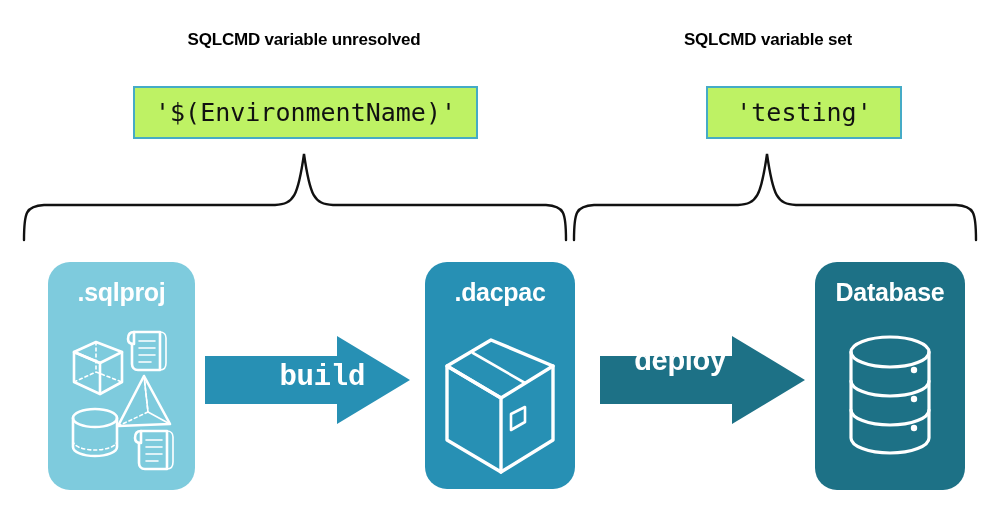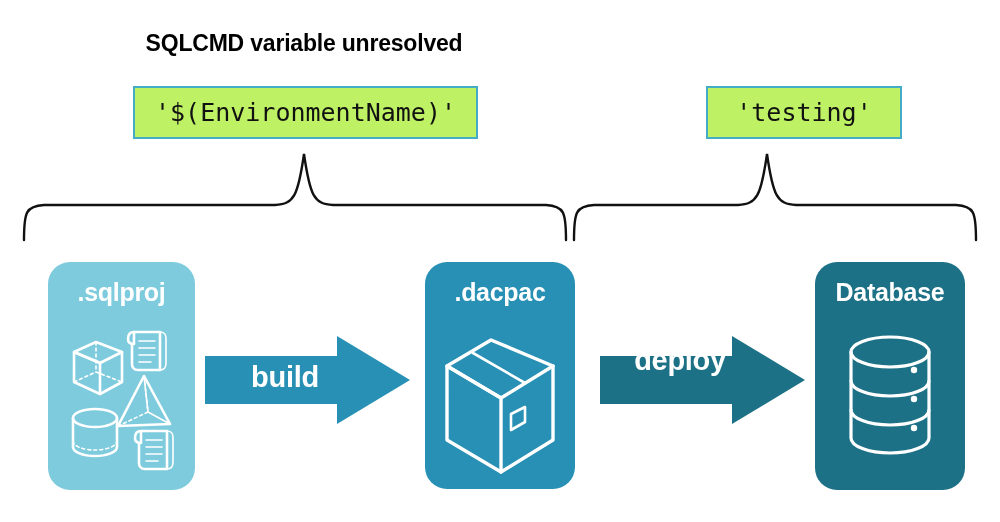--- a/index.html
+++ b/index.html
@@ -19,21 +19,21 @@
     width: 1000px;
     height: 522px;
     background: #ffffff;
   }
 
   
   .heading {
     position: absolute;
     font-family: "Liberation Sans", sans-serif;
     font-weight: bold;
-    font-size: 23px;
+    font-size: 17px;
     color: #000000;
     text-align: center;
     white-space: nowrap;
     letter-spacing: -0.2px;
   }
   #heading-left  { left: 104px; top: 30px; width: 400px; }
   #heading-right { left: 628px; top: 30px; width: 280px; }
 
   
   .code-box {
@@ -101,30 +101,31 @@
   #arrow-deploy { left: 600px; top: 336px; }
   .arrow-label {
     position: absolute;
     color: #ffffff;
     font-family: "Liberation Sans", sans-serif;
     font-weight: bold;
     font-size: 29px;
     white-space: nowrap;
     letter-spacing: -0.3px;
   }
-  #arrow-build-label  { left: 205px; top: 361px; width: 160px; text-align: center; }
+  #arrow-build-label  { left: 205px; top: 361px; width: 160px; text-align: right; font-family: Liberation Mono, monospace; }
   #arrow-deploy-label { left: 600px; top: 344px; width: 160px; text-align: center; }
 </style>
 </head>
 <body>
 
 <div id="canvas">
 
   <div class="heading" id="heading-left">SQLCMD variable unresolved</div>
 
+  <div class="heading" id="heading-right">SQLCMD variable set</div>
 
   <div class="code-box" id="code-box-left">'$(EnvironmentName)'</div>
 
   <div class="code-box" id="code-box-right">'testing'</div>
 
   <svg class="brace-svg" id="brace-left" width="550" height="92" viewBox="0 0 550 92">
     <path d="M 4 92
              C 4 64, 6 58, 24 57
              L 255 57
              C 274 56, 278 48, 284 6

